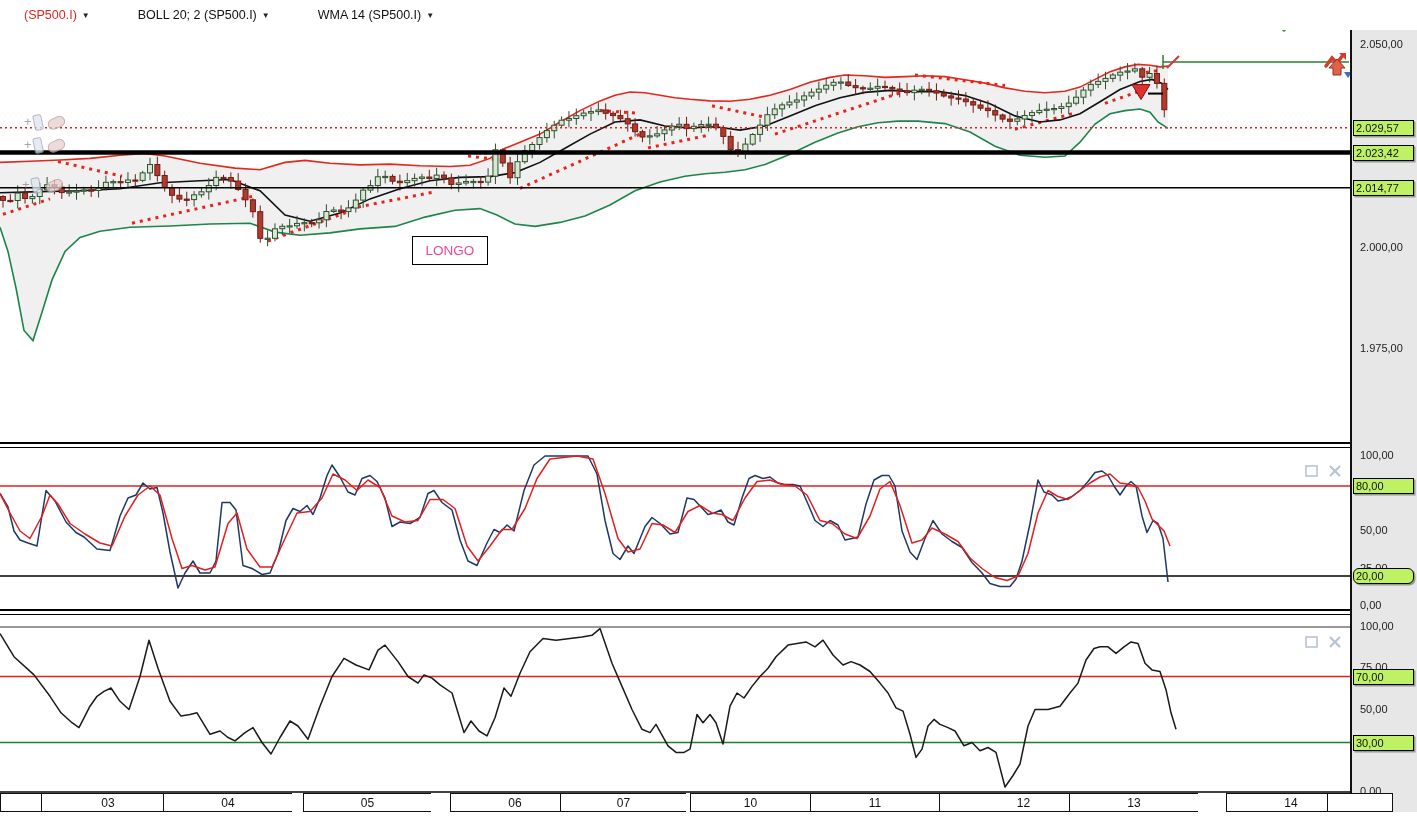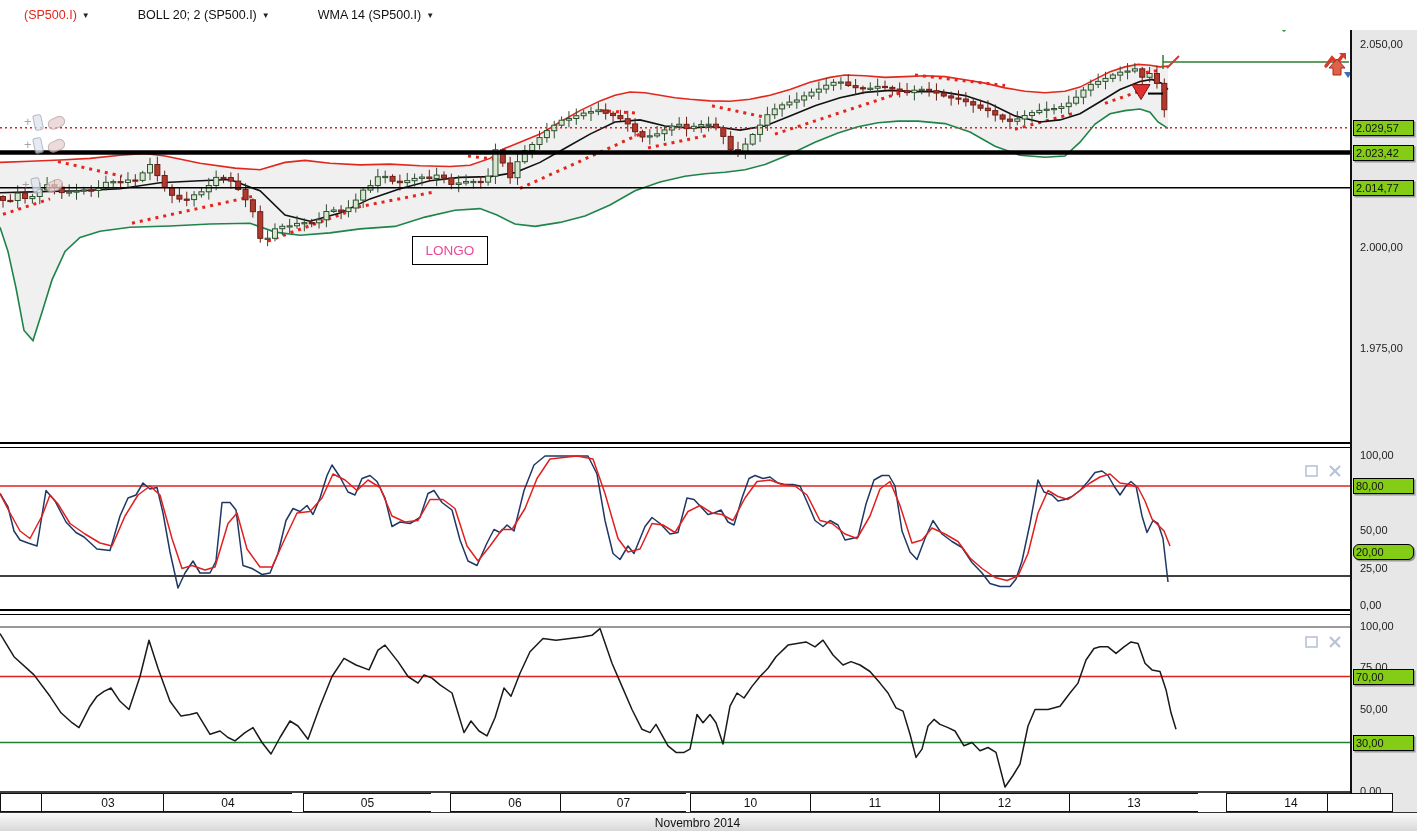--- a/index.html
+++ b/index.html
@@ -8,21 +8,21 @@
   
   #header{position:absolute;left:0;top:0;width:1417px;height:30px;background:#fff;z-index:4;font-size:12.5px;display:flex;align-items:center;}
   .legend-item{display:flex;align-items:center;gap:5px;margin-left:24px;cursor:pointer;}
   .legend-item .chev{font-size:8px;color:#222;}
   #sym-label{color:#e0281e;}
   .ind-label{color:#111;margin-left:24px;}
   
   #axis-col{position:absolute;left:1352px;top:30px;width:65px;height:782px;background:#e7e7e7;z-index:2;}
   #axis-line{position:absolute;left:1350px;top:30px;width:2px;height:782px;background:#111;z-index:3;}
   .axis-label{position:absolute;left:1360px;font-size:11px;color:#222;z-index:3;white-space:nowrap;}
-  .axis-box{position:absolute;left:1353px;width:57px;height:14px;background:#84cc16;border:1px solid #000;box-shadow:1.5px 1.5px 0 rgba(90,90,90,.55);font-size:11px;color:#111;padding:0 0 0 2px;line-height:14px;z-index:4;white-space:nowrap;}
+  .axis-box{position:absolute;left:1353px;width:57px;height:14px;background:#bef264;border:1px solid #000;box-shadow:1.5px 1.5px 0 rgba(90,90,90,.55);font-size:11px;color:#111;padding:0 0 0 2px;line-height:14px;z-index:4;white-space:nowrap;}
   
   #longo-box{position:absolute;left:412px;top:236px;width:74px;height:27px;border:1.5px solid #000;background:#fff;z-index:4;display:flex;align-items:center;justify-content:center;font-size:13.5px;color:#ec4899;cursor:move;}
   
   #date-row{position:absolute;left:0;top:793px;height:19px;z-index:4;}
   .date-cell{position:absolute;top:0;height:17px;background:#fff;border:1px solid #111;border-right:none;font-size:12px;color:#111;display:flex;align-items:center;justify-content:center;}
   #month-bar{position:absolute;left:0;top:812px;width:1417px;height:19px;background:linear-gradient(#fafafa,#d6d6d6);border-top:1px solid #333;z-index:4;display:flex;align-items:center;justify-content:center;font-size:12px;color:#111;}
   #month-bar span{position:relative;left:-11px;}
   .panel-hit{position:absolute;z-index:2;left:0;width:1350px;}
 </style>
 </head>
@@ -533,40 +533,37 @@
 
   <div id="date-row">
       <div class="date-cell" style="left: 0px; width: 40px;"></div>
       <div class="date-cell" style="left: 41px; width: 132px;">03</div>
       <div class="date-cell" style="left: 163px; width: 128px;">04</div>
       <div class="date-cell" style="left: 303px; width: 127px;">05</div>
       <div class="date-cell" style="left: 431px; width: 128px; margin-left: 19px;">06</div>
       <div class="date-cell" style="left: 560px; width: 125px;">07</div>
       <div class="date-cell" style="left: 690px; width: 119px;">10</div>
       <div class="date-cell" style="left: 810px; width: 128px;">11</div>
-      <div class="date-cell" style="left: 939px; width: 129px;">12</div>
+      <div class="date-cell" style="left: 939px; width: 129px; padding-left: 19px;">12</div>
       <div class="date-cell" style="left: 1069px; width: 128px;">13</div>
       <div class="date-cell" style="left: 1226px; width: 128px;">14</div>
       <div class="date-cell" style="left: 1327px; width: 64px; border-right: 1px solid rgb(17, 17, 17);"></div>
     </div>
-  <div id="month-bar">
-    <span>Novembro 2014</span>
-  </div>
 
 <div class="axis-label" style="top: 38px;">2.050,00</div>
     <div class="axis-label" style="top: 240.5px;">2.000,00</div>
     <div class="axis-label" style="top: 341.75px;">1.975,00</div>
     <div class="axis-label" style="top: 449px;">100,00</div>
     <div class="axis-label" style="top: 524px;">50,00</div>
     <div class="axis-label" style="top: 561.5px;">25,00</div>
     <div class="axis-label" style="top: 599px;">0,00</div>
     <div class="axis-label" style="top: 620px;">100,00</div>
     <div class="axis-label" style="top: 661.25px;">75,00</div>
     <div class="axis-label" style="top: 702.5px;">50,00</div>
     <div class="axis-label" style="top: 785px;">0,00</div>
     <div class="axis-box" style="top: 119.742px;">2.029,57</div>
     <div class="axis-box" style="top: 144.649px;">2.023,42</div>
     <div class="axis-box" style="top: 179.681px;">2.014,77</div>
     <div class="axis-box" style="top: 478px;">80,00</div>
-    <div class="axis-box" style="top: 544px; border-radius: 6px;">20,00</div>
+    <div class="axis-box" style="top: 568px; border-radius: 6px;">20,00</div>
     <div class="axis-box" style="top: 668.5px;">70,00</div>
     <div class="axis-box" style="top: 734.5px;">30,00</div>
 </div>
 
 </body></html>

